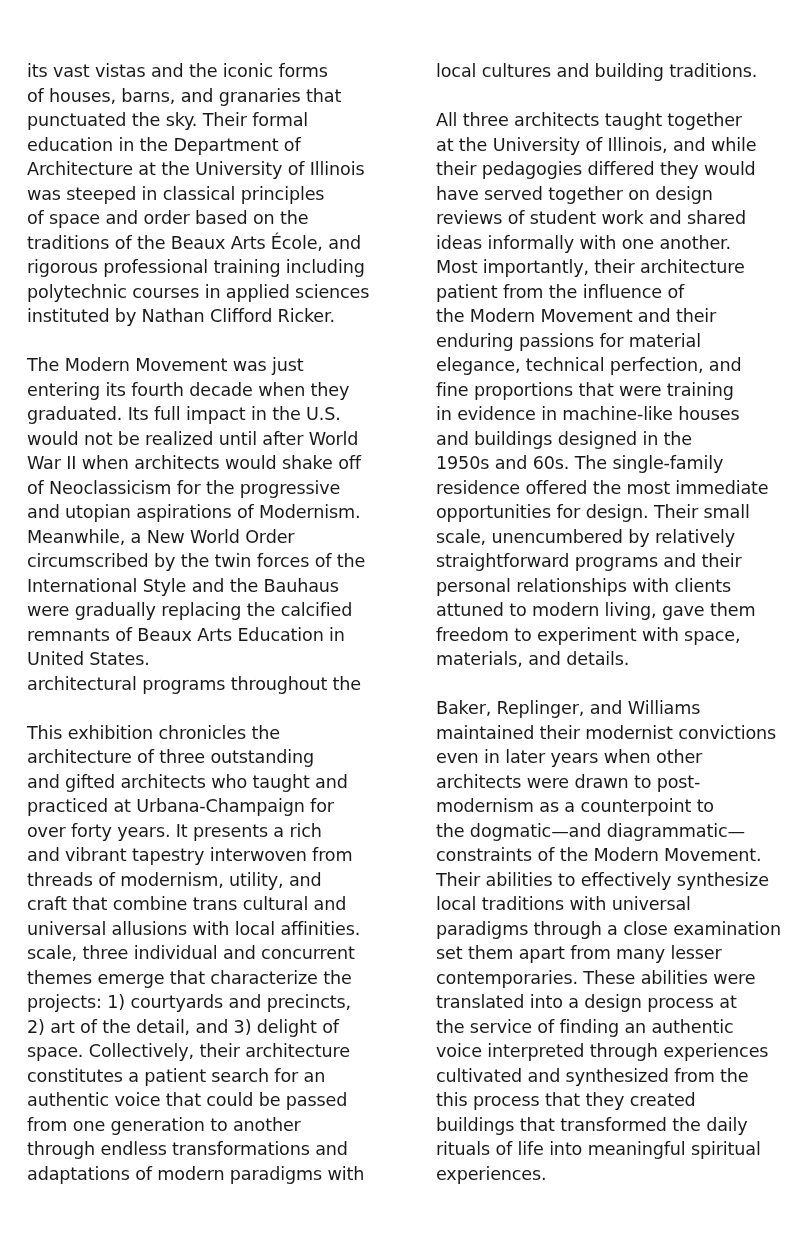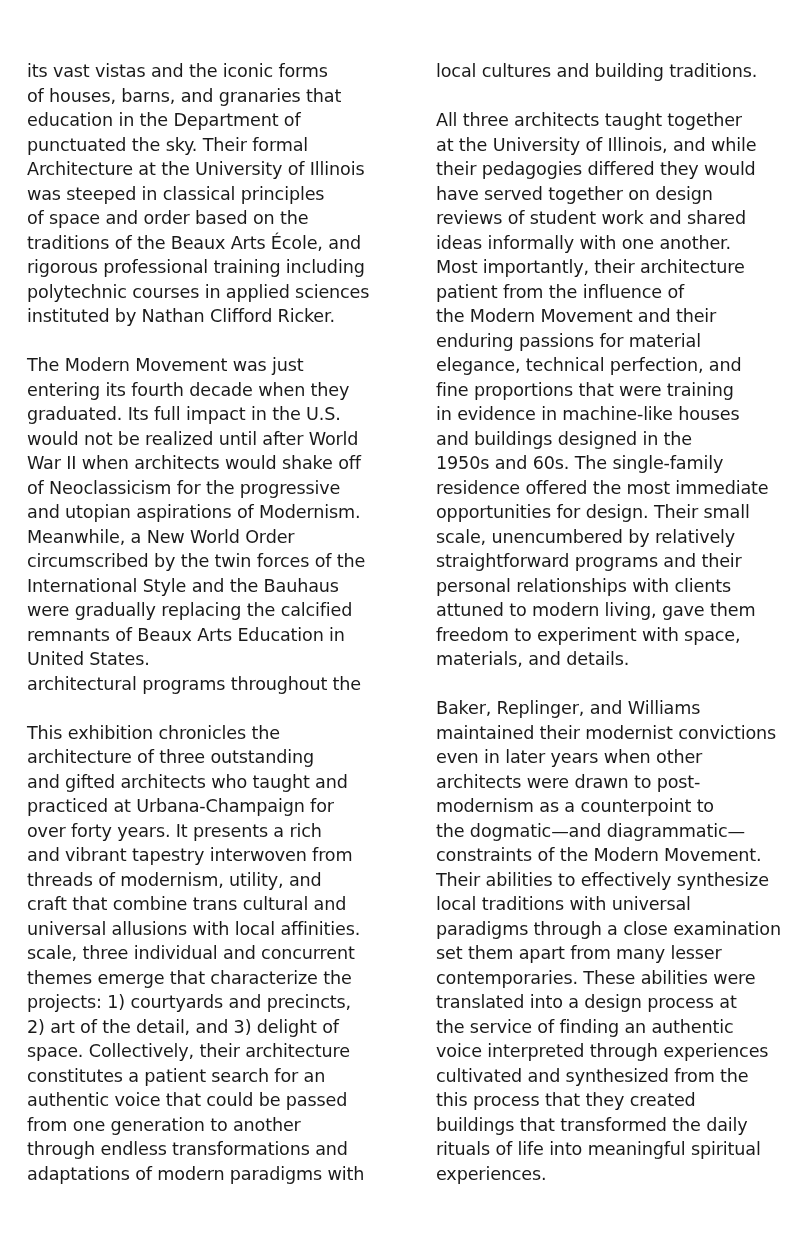--- a/index.html
+++ b/index.html
@@ -33,22 +33,22 @@
       white-space: nowrap;
     }
   </style>
 </head>
 <body>
 
 <div class="column col-left">
   <p class="para">
     <span class="line">its vast vistas and the iconic forms</span>
     <span class="line">of houses, barns, and granaries that</span>
+    <span class="line">punctuated the sky. Their formal</span>
     <span class="line">education in the Department of</span>
-    <span class="line">punctuated the sky. Their formal</span>
     <span class="line">Architecture at the University of Illinois</span>
     <span class="line">was steeped in classical principles</span>
     <span class="line">of space and order based on the</span>
     <span class="line">traditions of the Beaux Arts École, and</span>
     <span class="line">rigorous professional training including</span>
     <span class="line">polytechnic courses in applied sciences</span>
     <span class="line">instituted by Nathan Clifford Ricker.</span>
   </p>
   <p class="para">
     <span class="line">The Modern Movement was just</span>

